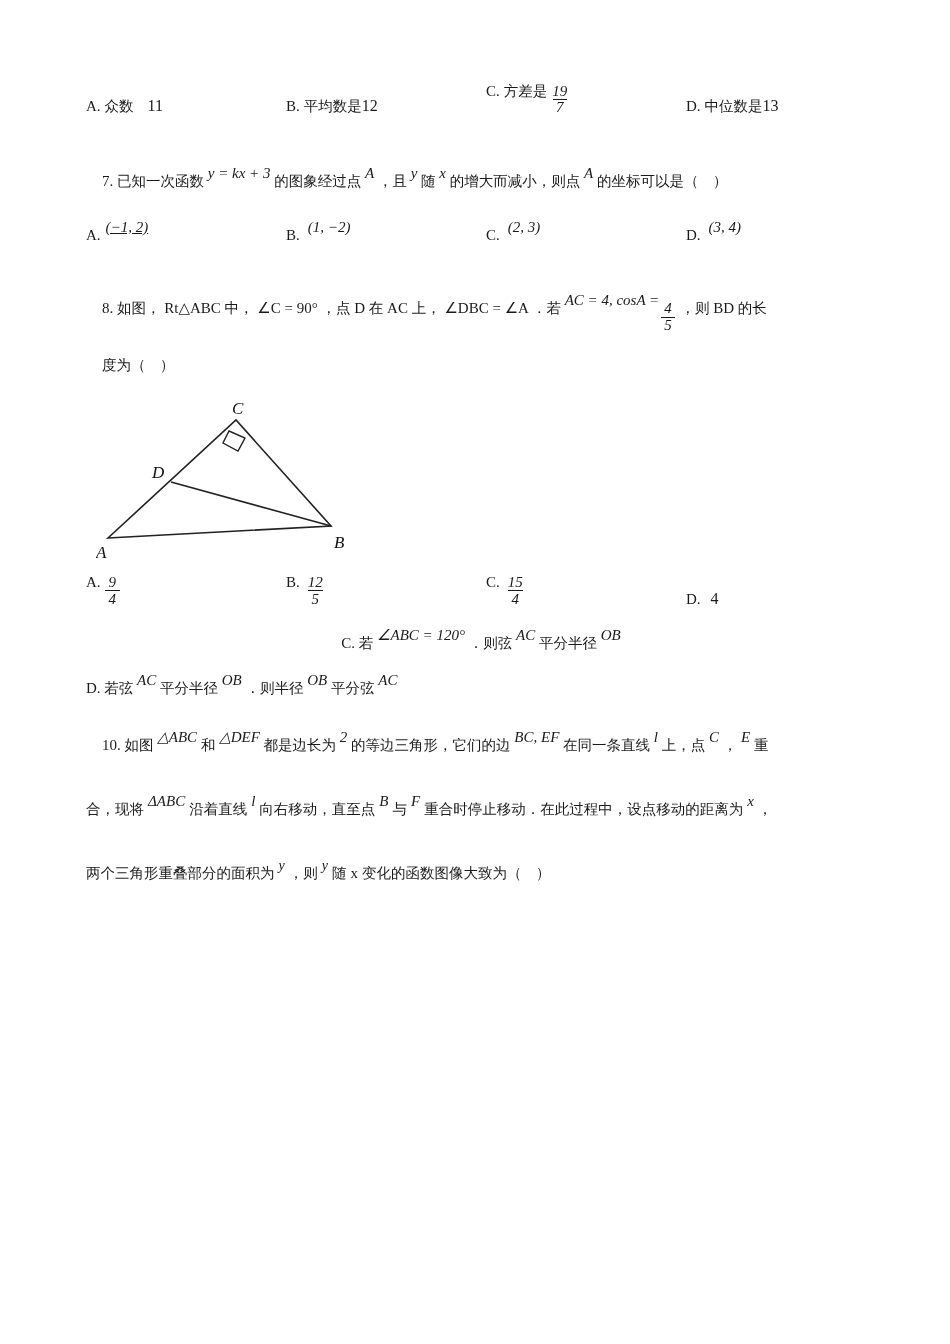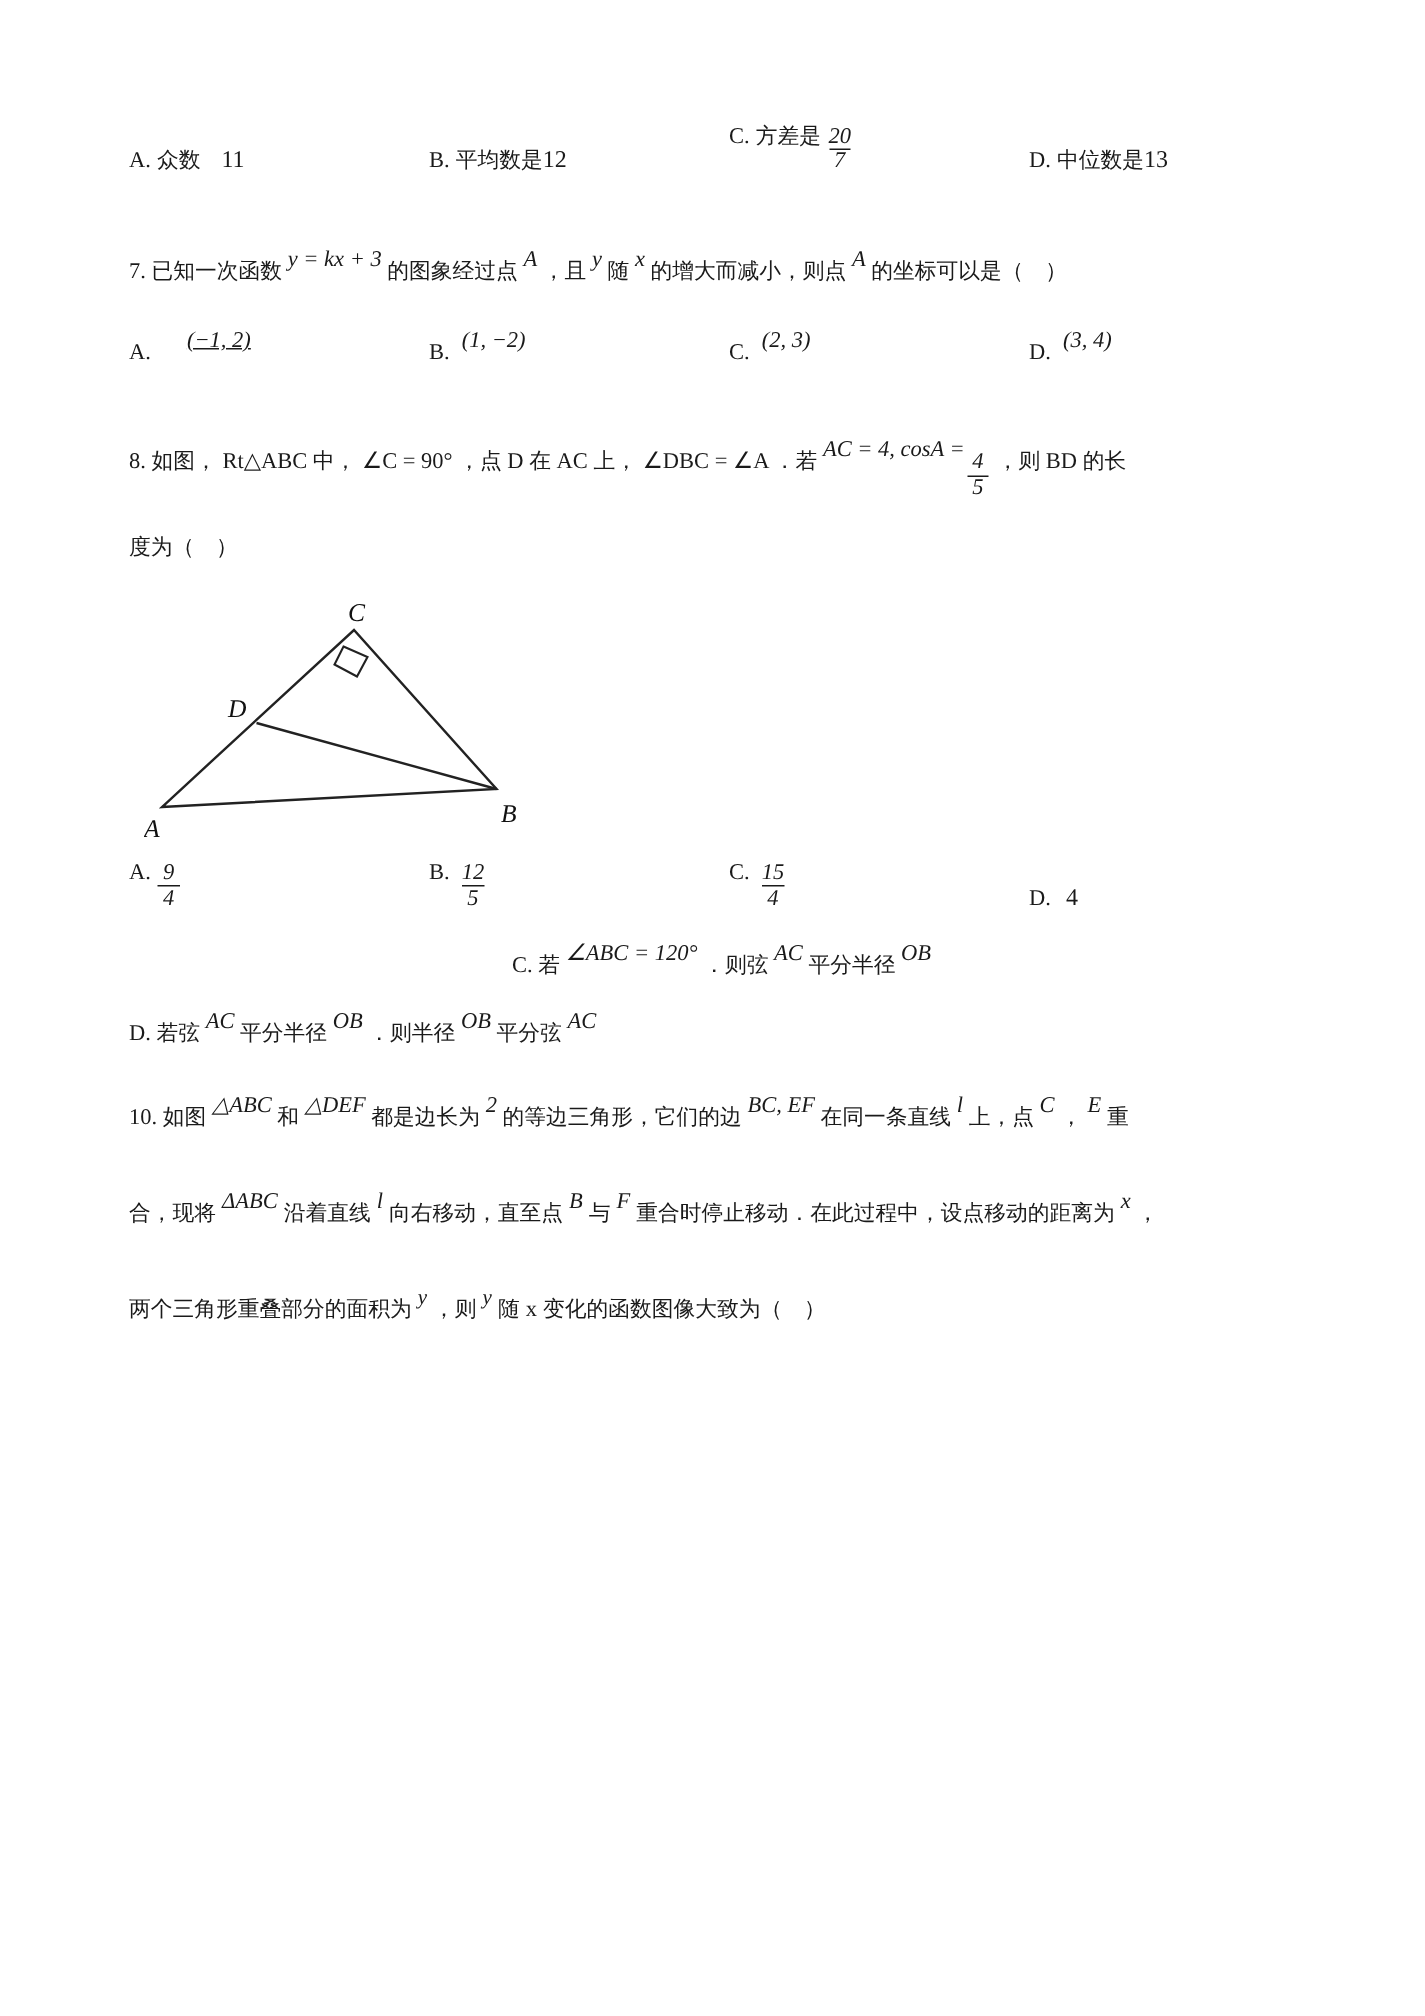--- a/index.html
+++ b/index.html
@@ -85,20 +85,21 @@
     font-family: "Liberation Serif", serif;
     font-style: italic;
     font-size: 15px;
     white-space: nowrap;
   }
   .raise.sm { font-size: 14px; }
   .q {
     margin-top: 26px;
     font-size: 15px;
     line-height: 40px;
+    margin-left: 16px;
   }
   .q .cn { line-height: 40px; }
   .choice-line {
     margin-top: 22px;
   }
   .choice-block {
     margin-top: 18px;
     font-size: 15px;
   }
   .para {
@@ -141,21 +142,21 @@
       </div>
       <div class="opt opt-b">
         <span class="lbl">B.</span>
         <span class="cn" style="margin-left:4px;">平均数是</span>
         <span class="mn">12</span>
       </div>
       <div class="opt opt-c">
         <span class="lbl">C.</span>
         <span class="cn" style="margin-left:4px;">方差是</span>
         <span class="frac">
-          <span class="num">20</span>
+          <span class="num">19</span>
           <span class="den">7</span>
         </span>
       </div>
       <div class="opt opt-d">
         <span class="lbl">D.</span>
         <span class="cn" style="margin-left:4px;">中位数是</span>
         <span class="mn">13</span>
       </div>
     </div>
 
@@ -170,21 +171,21 @@
       <span class="cn">随</span>
       <span class="raise">x</span>
       <span class="cn">的增大而减小，则点</span>
       <span class="raise">A</span>
       <span class="cn">的坐标可以是（　）</span>
     </div>
 
     <div class="row opts choice-line" style="margin-top:26px;">
       <div class="opt opt-a">
         <span class="lbl">A.</span>
-        <span class="raise" style="margin-left:24px;text-decoration:underline;">(−1, 2)</span>
+        <span class="raise" style="margin-left:5px;text-decoration:underline;">(−1, 2)</span>
       </div>
       <div class="opt opt-b">
         <span class="lbl">B.</span>
         <span class="raise" style="margin-left:8px;">(1, −2)</span>
       </div>
       <div class="opt opt-c">
         <span class="lbl">C.</span>
         <span class="raise" style="margin-left:8px;">(2, 3)</span>
       </div>
       <div class="opt opt-d">

